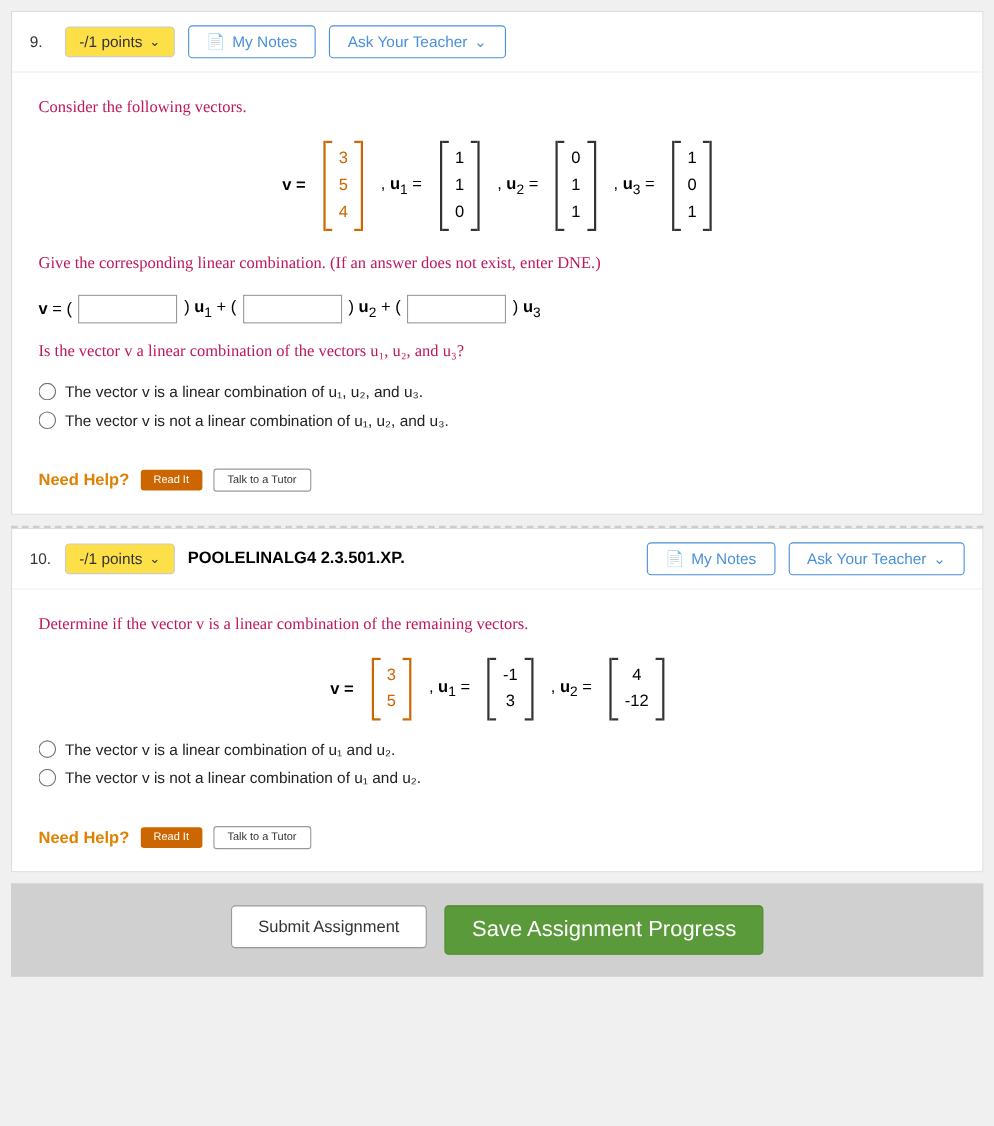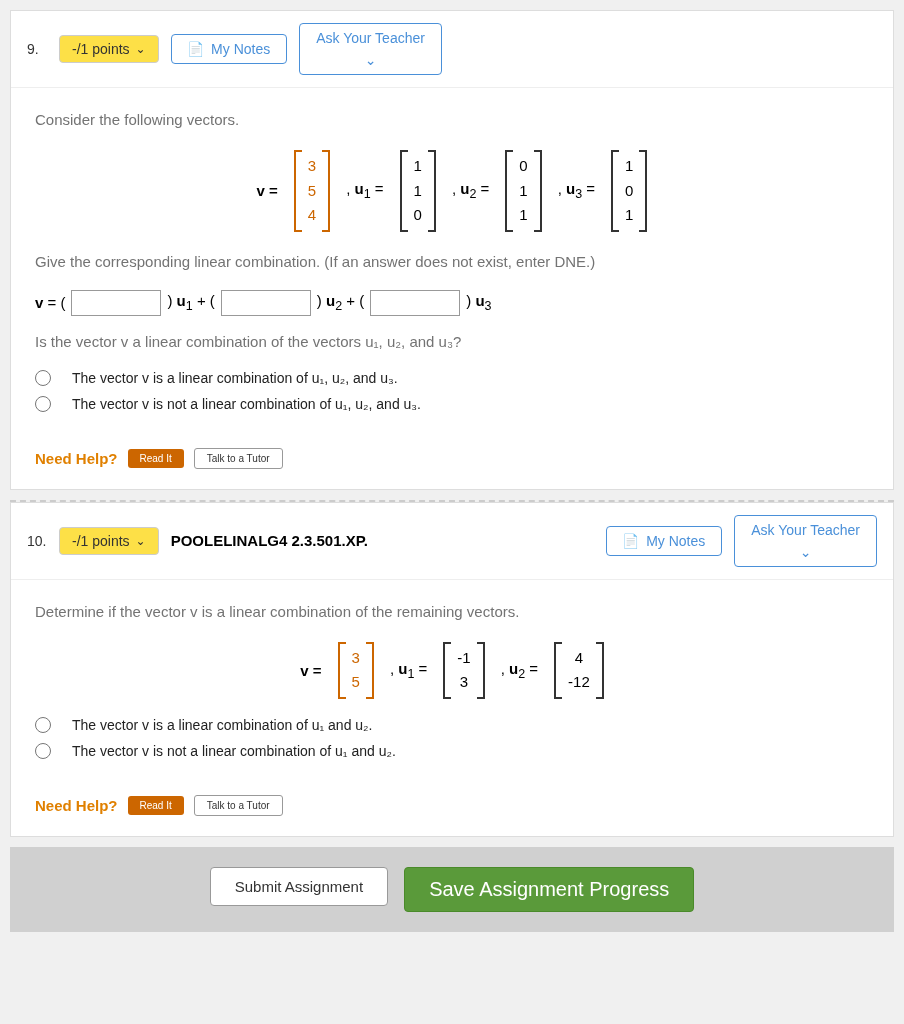--- a/index.html
+++ b/index.html
@@ -69,29 +69,29 @@
       display: flex;
       align-items: center;
       gap: 6px;
       border: 1px solid #4a90d9;
       background: #fff;
       padding: 6px 16px;
       border-radius: 4px;
       font-size: 14px;
       color: #4a90d9;
       cursor: pointer;
-      flex-direction: column;
     }
     .question-body {
       padding: 20px 24px;
     }
     .question-text {
       margin-bottom: 16px;
       line-height: 1.6;
-      color: #737373;
+      color: #be185d;
+      font-family: Liberation Serif, serif;
     }
     .math-display {
       display: flex;
       align-items: center;
       justify-content: center;
       gap: 16px;
       margin: 18px 0;
       font-size: 15px;
     }
     .matrix-wrapper {
@@ -155,21 +155,21 @@
       width: 90px;
       height: 26px;
       display: inline-block;
       vertical-align: middle;
       padding: 2px 4px;
       font-size: 14px;
     }
     .radio-option {
       display: flex;
       align-items: flex-start;
-      gap: 21px;
+      gap: 8px;
       margin: 10px 0;
       font-size: 14px;
       color: #222;
     }
     .radio-option input[type="radio"] {
       width: 16px;
       height: 16px;
       accent-color: #666;
     }
     .need-help {

